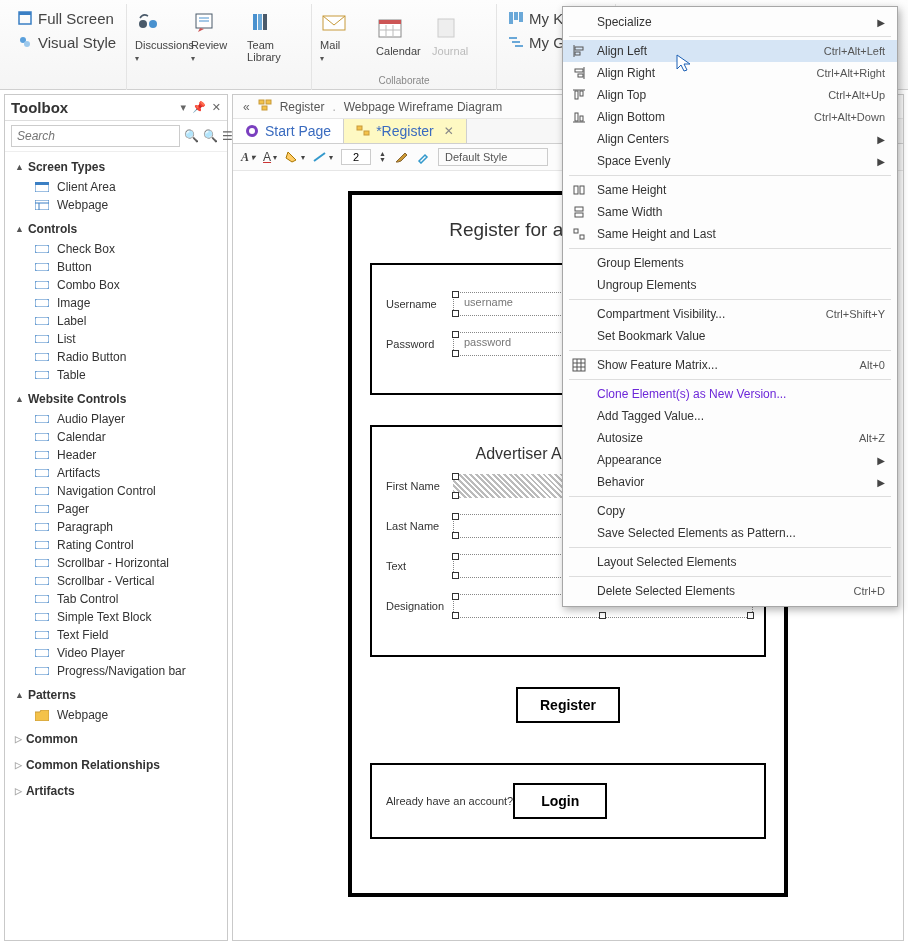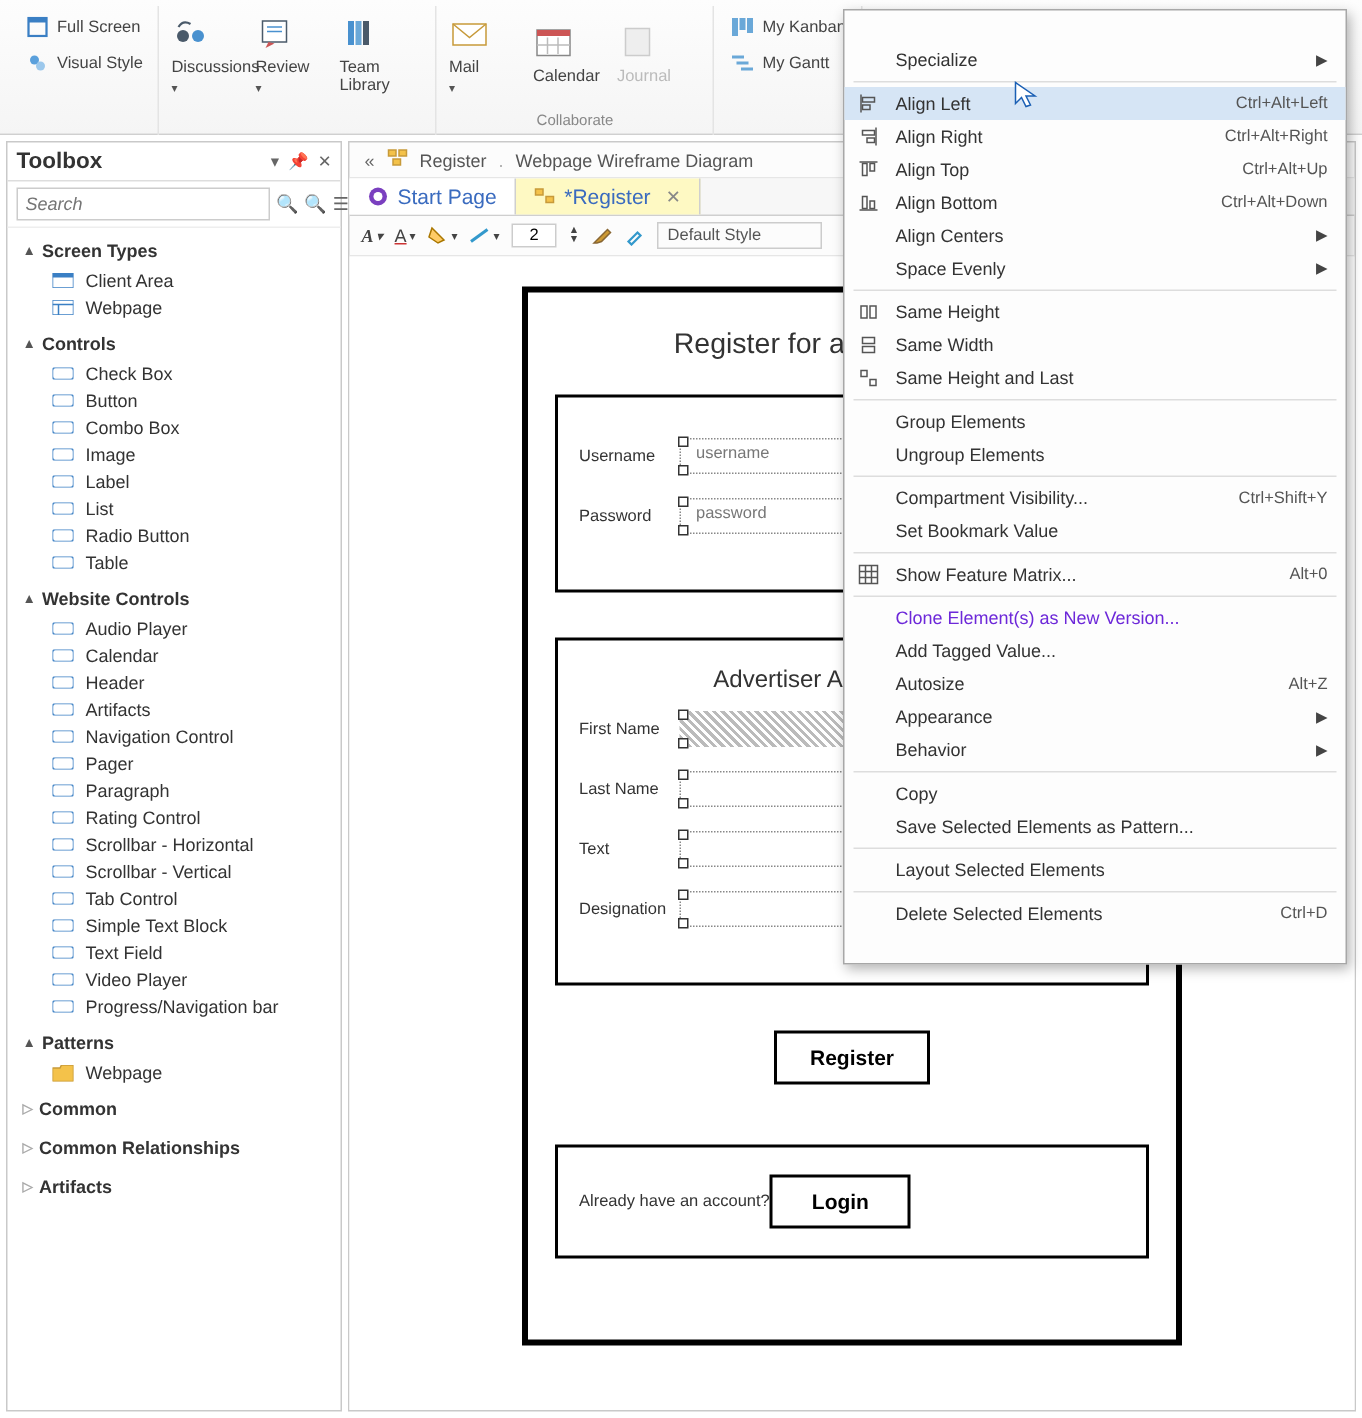--- a/index.html
+++ b/index.html
@@ -3,21 +3,21 @@
 <meta charset="utf-8">
 <style>
 * { box-sizing: border-box; margin: 0; padding: 0; font-family: "Segoe UI", Tahoma, sans-serif; }
 body { background: #fff; font-size: 12px; color: #333; width: 908px; height: 945px; overflow: hidden; position: relative; }
 
 
 .ribbon { background: linear-gradient(#fdfdfd,#f5f5f5); border-bottom: 1px solid #d0d0d0; height: 90px; display: flex; align-items: flex-start; padding: 4px 6px 0; }
 .ribbon-group { display: flex; flex-direction: column; align-items: center; height: 86px; padding: 0 8px; border-right: 1px solid #e4e4e4; }
 .ribbon-group:last-child { border-right: none; }
 .ribbon-btncol { display: flex; flex-direction: column; gap: 4px; padding-top:4px; }
-.ribbon-btn-small { display: flex; align-items: center; gap: 4px; font-size: 11px; color: #444; cursor: pointer; padding: 1px 2px; }
+.ribbon-btn-small { display: flex; align-items: center; gap: 4px; font-size: 15px; color: #444; cursor: pointer; padding: 1px 2px; }
 .ribbon-btn-big { display: flex; flex-direction: column; align-items: flex-start; justify-content: center; gap: 3px; font-size: 11px; color: #444; cursor: pointer; width: 56px; padding-top:4px; }
 .ribbon-btn-big .dropdown-arrow { font-size: 8px; color: #555;}
 .ribbon-group-label { font-size: 10px; color: #888; margin-top: auto; padding-bottom: 4px; }
 .ricon { width: 18px; height: 18px; display: inline-flex; align-items: center; justify-content: center; }
 .ricon-big { width: 28px; height: 28px; display: inline-flex; align-items: center; justify-content: center; }
 
 
 .main { display: flex; height: calc(945px - 90px); }
 
 
@@ -62,21 +62,21 @@
 .handle { position:absolute; width:7px; height:7px; background:#fff; border:1px solid #333;}
 .handle.tl{top:-4px;left:-4px;} .handle.tm{top:-4px;left:calc(50% - 4px);} .handle.tr{top:-4px;right:-4px;}
 .handle.bl{bottom:-4px;left:-4px;} .handle.bm{bottom:-4px;left:calc(50% - 4px);} .handle.br{bottom:-4px;right:-4px;}
 .hatched { position:absolute; inset:-3px; background: repeating-linear-gradient(45deg,#bbb,#bbb 2px,#fff 2px,#fff 4px);}
 .reg-btn { display:block; border:2px solid #000; padding:8px 22px; font-size:14px; margin:10px auto 0; background:#fff; font-weight:600; cursor:pointer;}
 .login-row { display:flex; align-items:center; }
 .login-row span { font-size:11px;}
 .login-btn { border:2px solid #000; padding:8px 26px; font-size:14px; background:#fff; font-weight:600; cursor:pointer;}
 
 
-.ctxmenu { position:absolute; top:6px; left:562px; width:336px; background:#fdfdfd; border:1px solid #a7a7a7; box-shadow:2px 3px 8px rgba(0,0,0,.3); z-index:100; padding:22px 0;}
+.ctxmenu { position:absolute; top:6px; left:562px; width:336px; background:#fdfdfd; border:1px solid #a7a7a7; box-shadow:2px 3px 8px rgba(0,0,0,.3); z-index:100; padding:4px 0;}
 .ctx-item { display:flex; align-items:center; padding:4px 12px 4px 34px; font-size:12px; color:#333; position:relative; cursor:pointer;}
 .ctx-item:hover, .ctx-item.hovered { background:#d6e5f5;}
 .ctx-item.disabled { color:#6d28d9; cursor:default;}
 .ctx-item .ctx-icon { position:absolute; left:8px; width:16px; height:16px; display:flex; align-items:center; justify-content:center;}
 .ctx-item .shortcut { margin-left:auto; font-size:11px; color:#555;}
 .ctx-item .subarrow { margin-left:auto; font-size:10px; color:#444;}
 .ctx-sep { height:1px; background:#ddd; margin:3px 6px;}
 .cursor { position:absolute; left:676px; top:54px; z-index:200; pointer-events:none;}
 
 </style>

